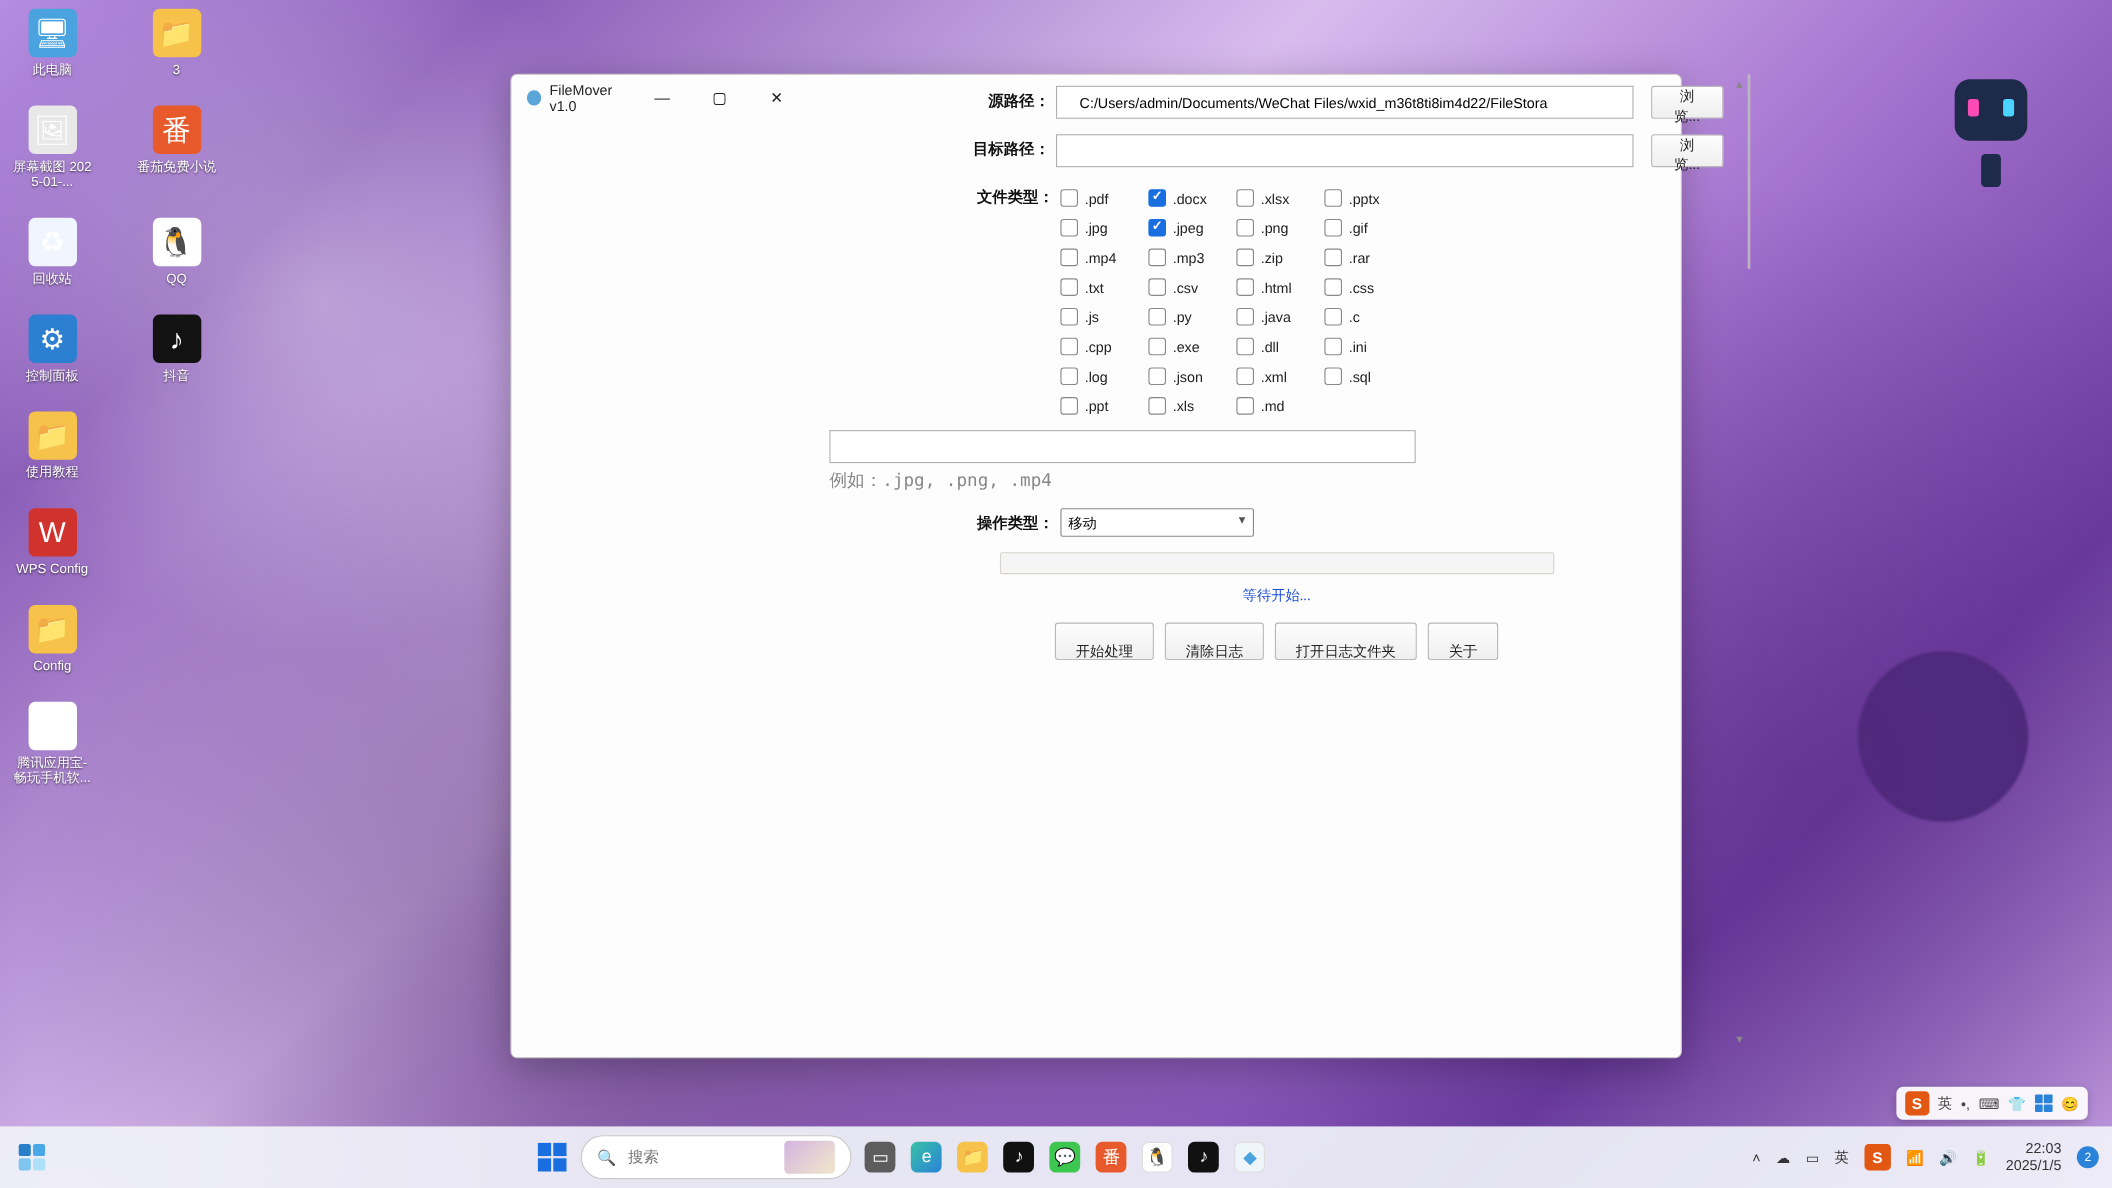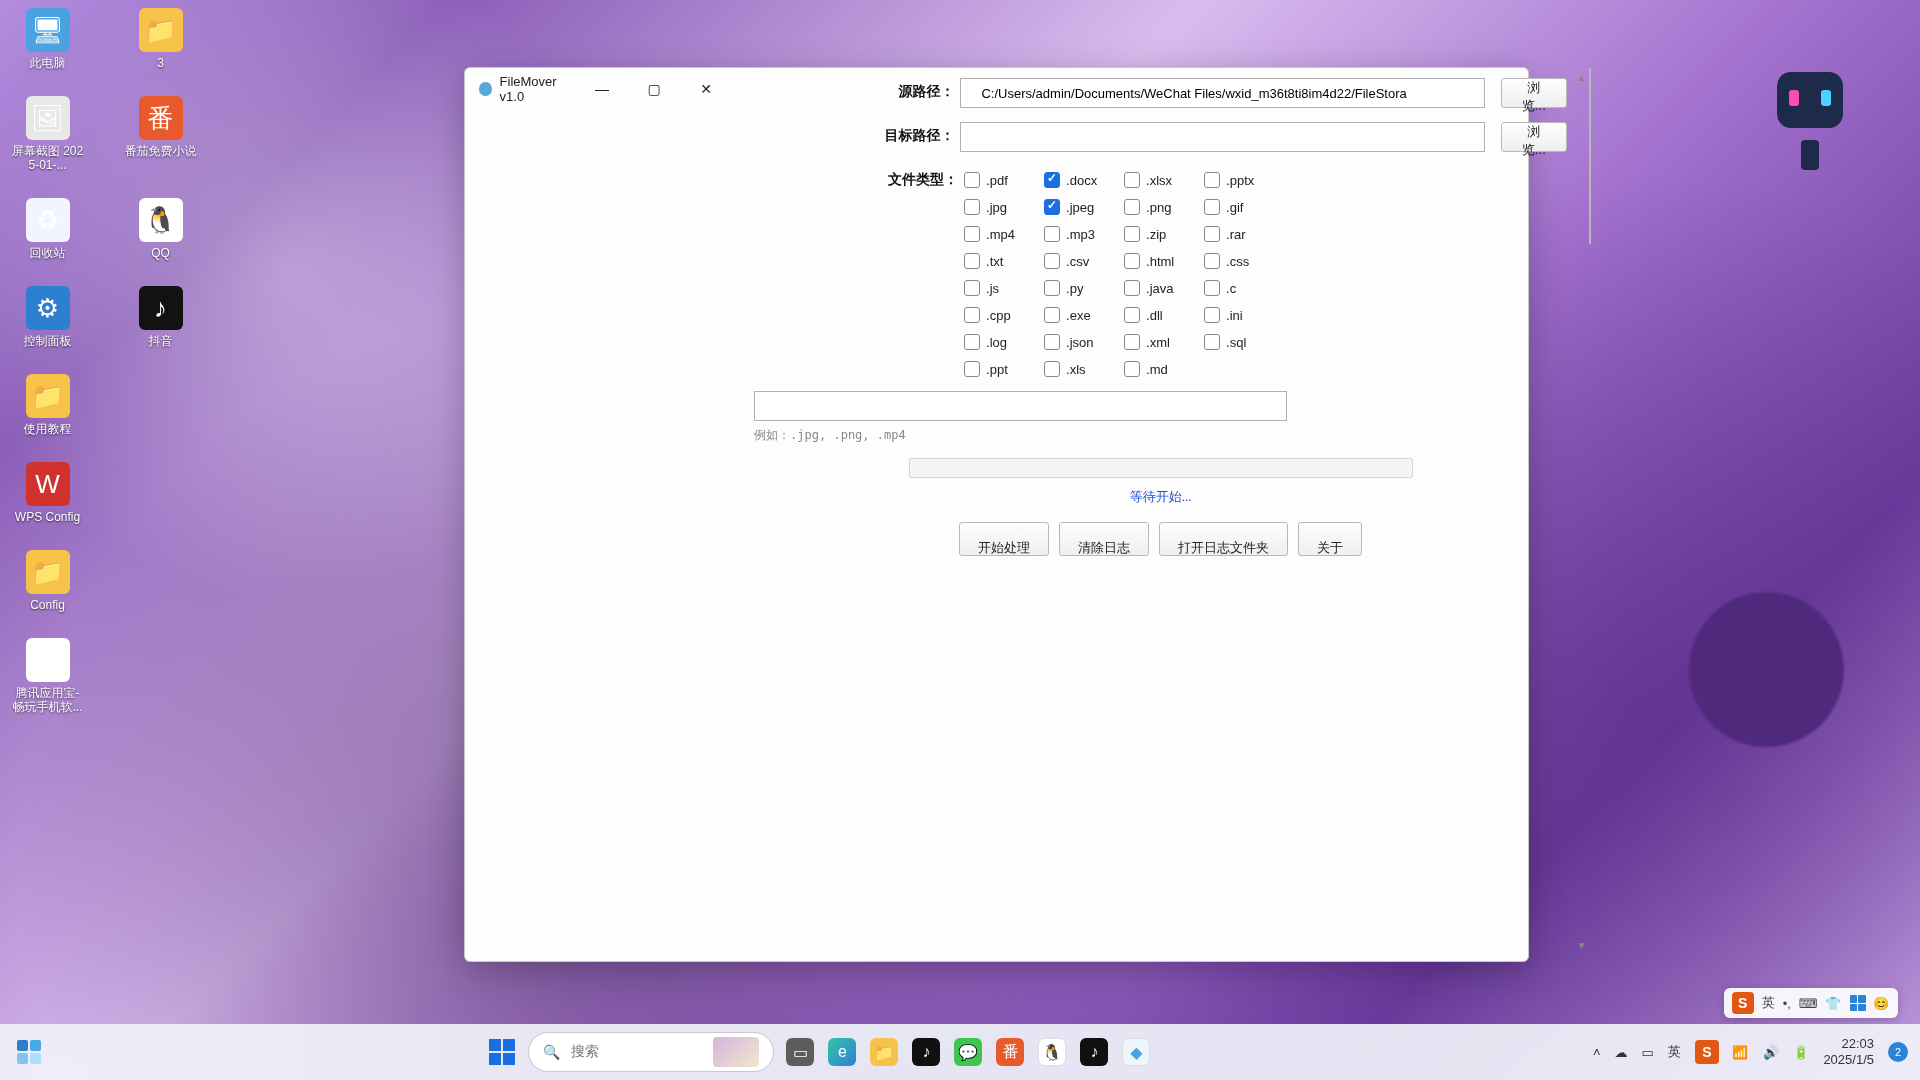--- a/index.html
+++ b/index.html
@@ -37,21 +37,21 @@
 .row .field{flex:0 0 auto;}
 .txtinput{width:533px; height:30px; border:1px solid #b0b0b0; padding:0 20px; font-size:13px; background:#fff;}
 .btn{height:30px; padding:0 14px; font-size:13px; background:linear-gradient(#fdfdfd,#efefef); border:1px solid #b8b8b8; border-radius:3px; cursor:pointer; color:#222;}
 .browse{margin-left:16px;}
 .ft-grid{display:flex; flex-direction:column; gap:11px; padding-top:6px;}
 .ft-row{display:flex; gap:0;}
 .cb{display:flex; align-items:center; width:80px; font-size:13px; color:#222; cursor:pointer;}
 .cb input{appearance:none; width:16px; height:16px; border:1px solid #888; border-radius:3px; margin-right:6px; background:#fff; position:relative; cursor:pointer;}
 .cb input:checked{background:#1a6fe0; border-color:#1a6fe0;}
 .cb input:checked::after{content:"✓"; position:absolute; left:2px; top:-2px; font-size:12px; color:#fff; font-weight:bold;}
-.hint{font-size:12px; color:#888; font-family:"SimSun",monospace; margin-top:6px;}
+.hint{font-size:16px; color:#888; font-family:"SimSun",monospace; margin-top:6px;}
 .selectwrap{display:inline-block; position:relative;}
 .select{width:176px; height:26px; border:1px solid #888; font-size:13px; padding:0 22px 0 6px; background:#fff; border-radius:2px; appearance:none; cursor:pointer;}
 .selectwrap::after{content:"▾"; position:absolute; right:8px; top:3px; font-size:12px; color:#555; pointer-events:none;}
 .progress{width:504px; height:20px; background:#f5f5f5; border:1px solid #d8d4cc; border-radius:2px; margin:12px auto 10px auto;}
 .status{text-align:center; font-size:13px; color:#1d4ed8; margin-bottom:16px; font-family:"SimSun","Microsoft YaHei";}
 .actions{display:flex; justify-content:center; gap:10px; margin-bottom:18px;}
 .actions .btn{padding:16px 18px;text-align:center;}
 .logarea-wrap{position:relative; margin:0 4px 4px 4px;}
 .logarea{width:100%; height:176px; border:1px solid #b8b8b8; background:#fff; resize:none; font-size:12px;}
 .scroll-arrow{position:absolute; right:2px; width:15px; height:15px; font-size:10px; color:#888; display:flex; align-items:center; justify-content:center;}
@@ -330,20 +330,28 @@
             </label>
           </div>
         </div>
     </div>
     <div class="row">
       <div class="field">
         <input class="txtinput" value="" style="">
         <div class="hint">例如：.jpg, .png, .mp4</div>
       </div>
     </div>
+    <div class="row">
+      <div class="label">操作类型：</div>
+      <div class="field selectwrap">
+        <select class="select">
+          <option>移动</option>
+        </select>
+      </div>
+    </div>
 
     <div class="progress"></div>
     <div class="status">等待开始...</div>
 
     <div class="actions">
       <button class="btn">开始处理</button>
       <button class="btn">清除日志</button>
       <button class="btn">打开日志文件夹</button>
       <button class="btn">关于</button>
     </div>

